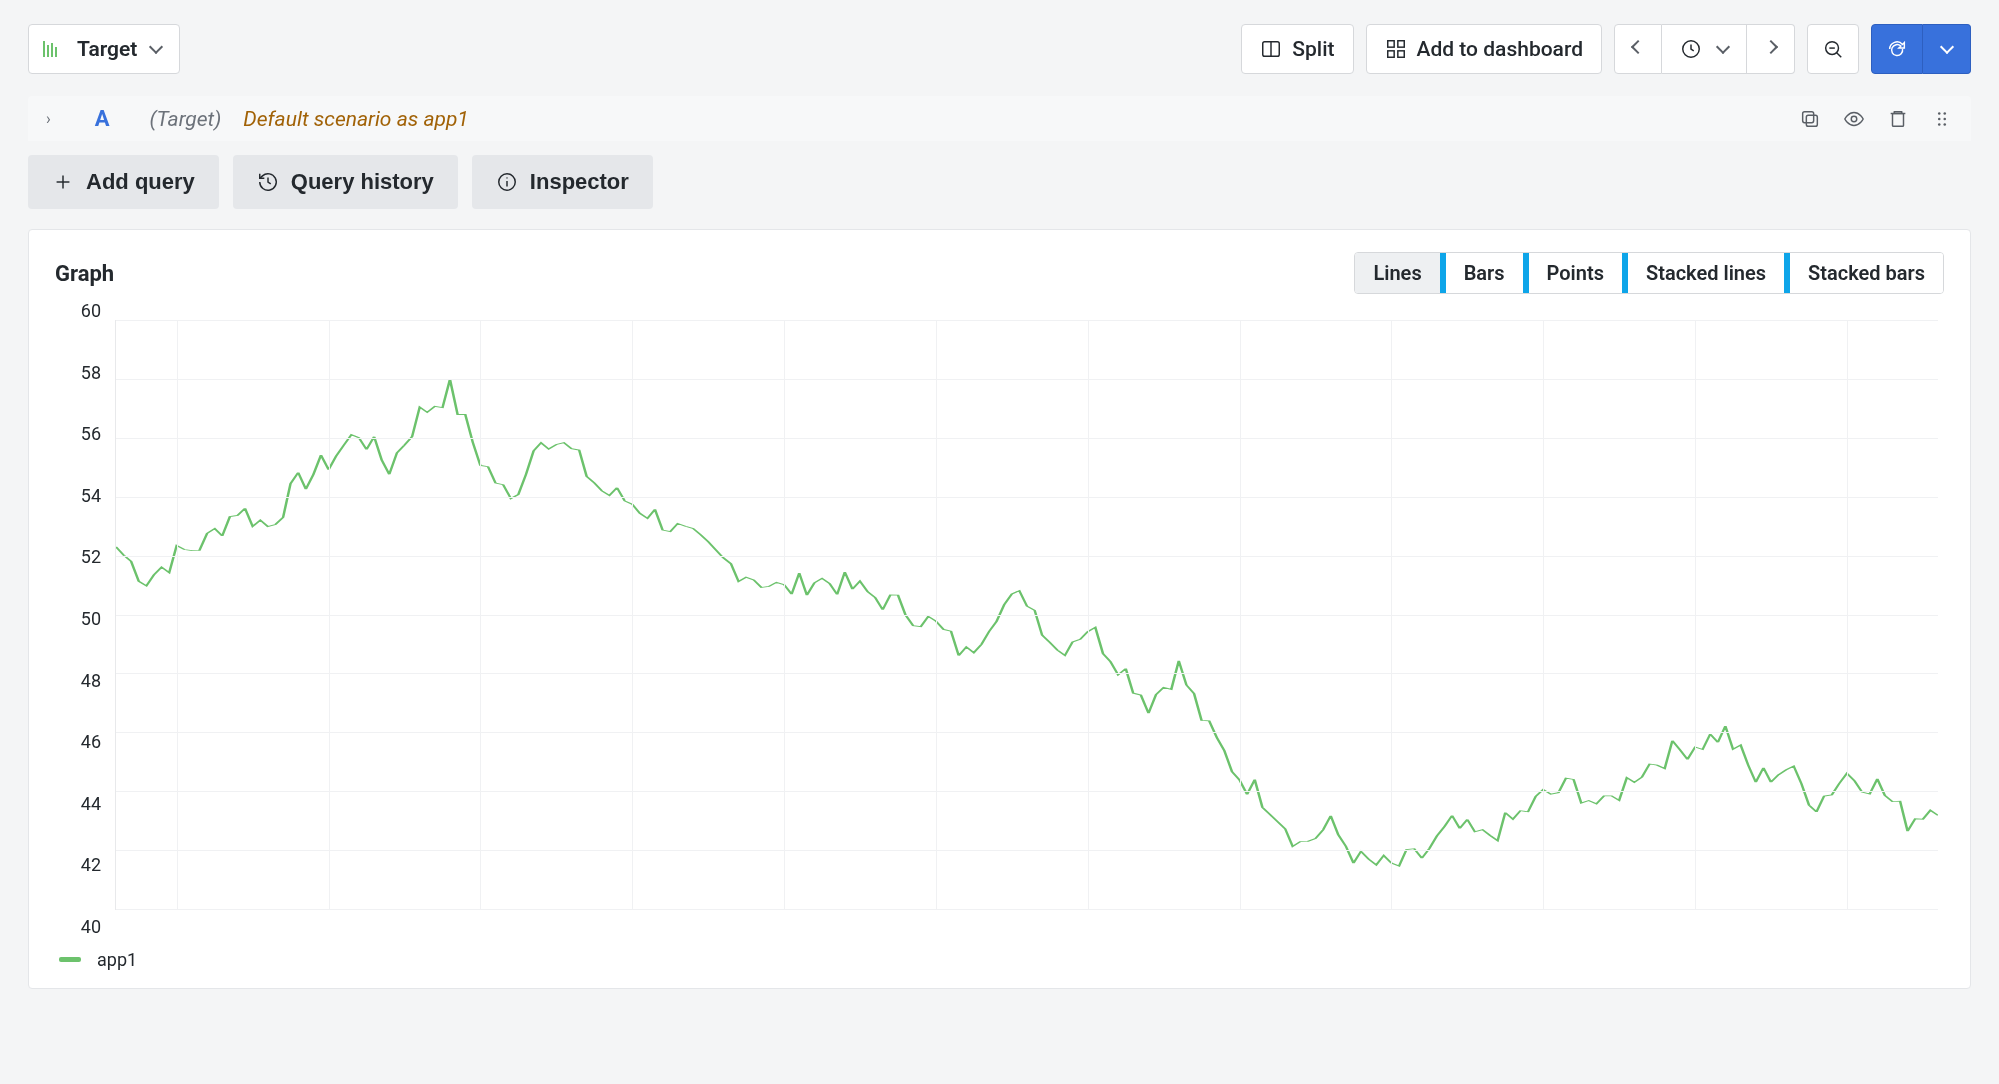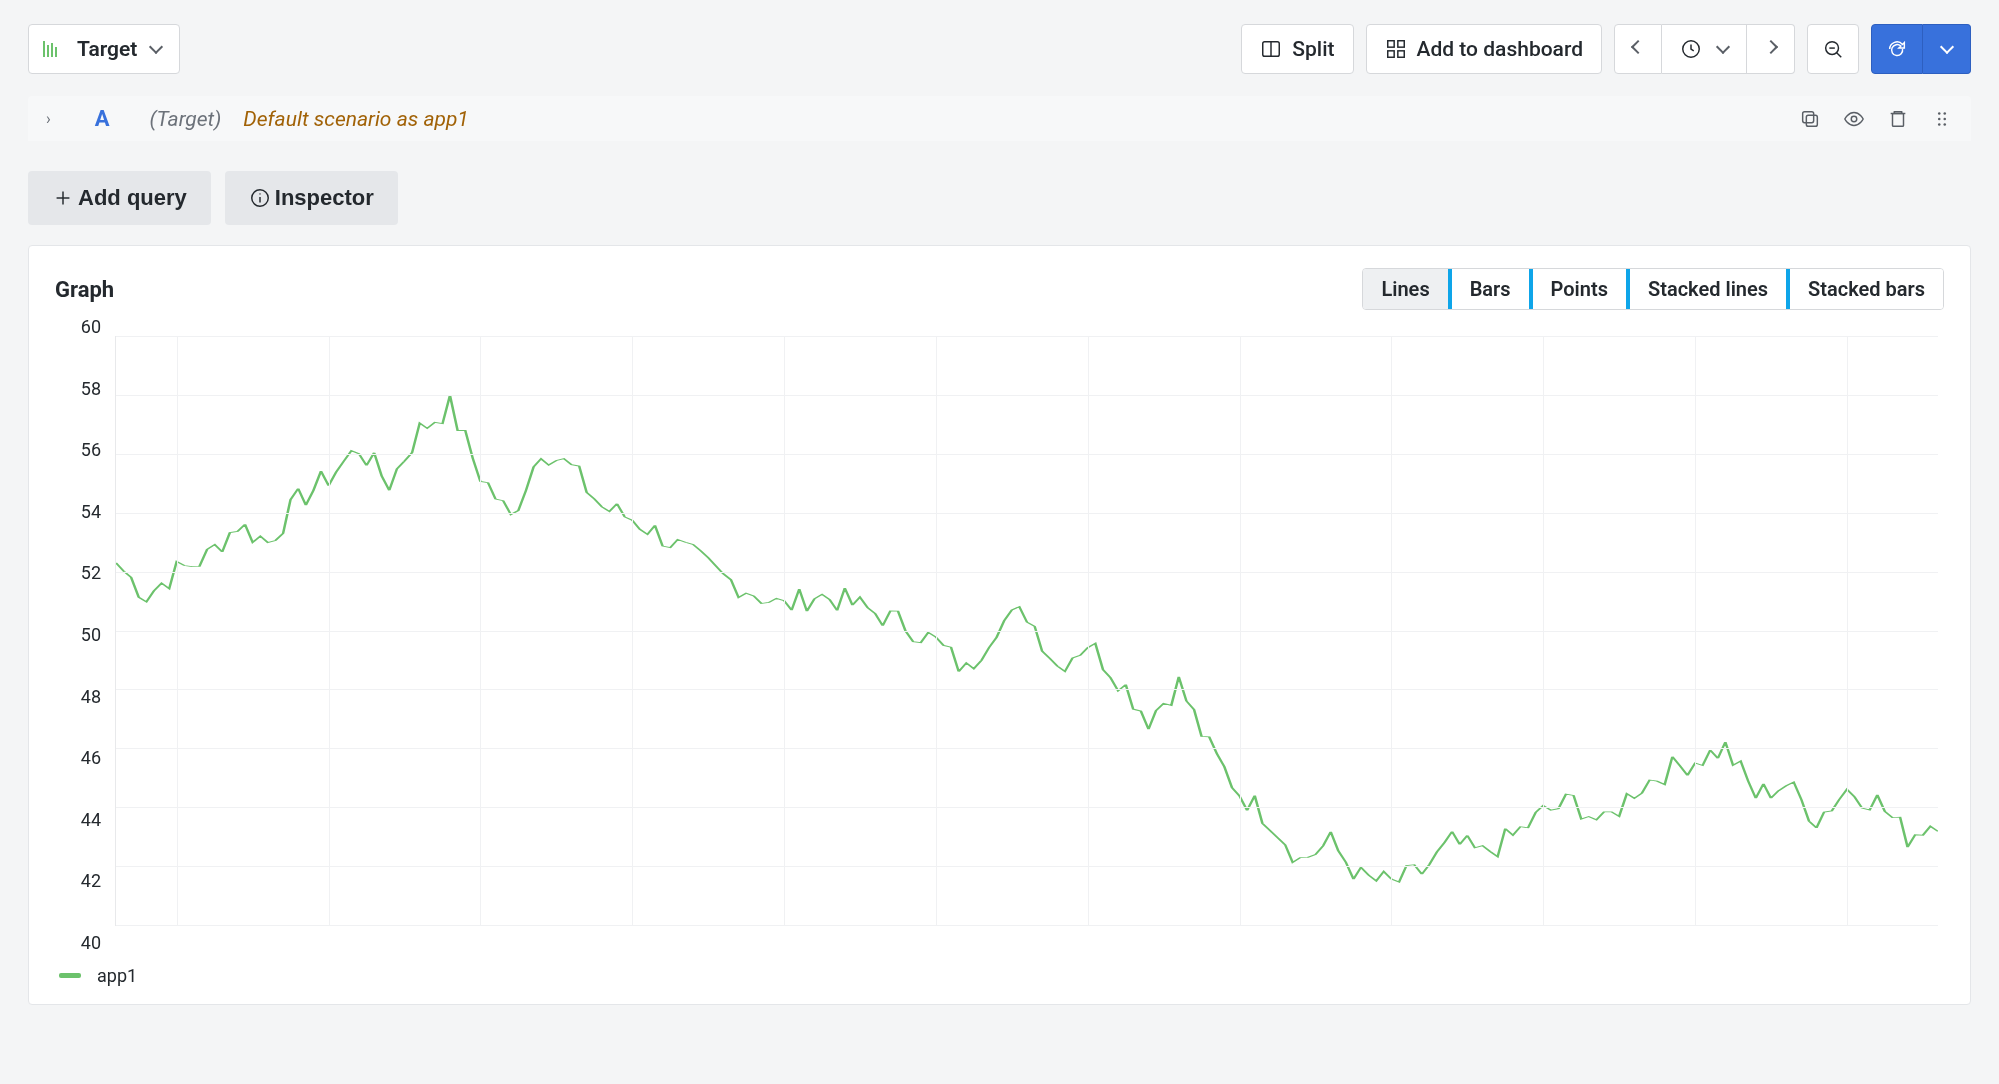--- a/index.html
+++ b/index.html
@@ -87,31 +87,30 @@
   .row-icon { width:22px; height:22px; stroke:#5a5f66; stroke-width:1.6; fill:none; cursor:pointer; }
 
   .action-row {
     margin: 14px 28px 20px 28px;
     display:flex;
     gap:14px;
   }
   .action-btn {
     display:inline-flex;
     align-items:center;
-    gap:4px;
+    gap:12px;
     background:#e5e7ea;
     border:none;
     border-radius:4px;
     height:54px;
     padding:0 24px;
     font-size:22px;
     font-weight:700;
     color:#24292e;
     cursor:pointer;
-    margin-top:16px;
   }
   .action-btn .svgicon { stroke:#24292e; }
 
   .panel {
     margin:18px 28px 0 28px;
     background:#fff;
     border:1px solid #e4e6e9;
     border-radius:4px;
     height:760px;
     padding:22px 26px 18px 26px;
@@ -130,21 +129,21 @@
     border-radius:4px;
     overflow:hidden;
   }
   .vis-opt {
     padding:8px 18px;
     font-size:20px;
     font-weight:600;
     color:#24292e;
     background:#fff;
     cursor:pointer;
-    border-left:4px solid #0ea5e9;
+    border-left:6px solid #0ea5e9;
   }
   .vis-opt:first-child{border-left:none;}
   .vis-opt.active { background:#eef0f2; }
 
   .chart-area {
     flex:1;
     position:relative;
     margin-top:16px;
   }
   .y-axis {
@@ -291,20 +290,28 @@
     </svg>
 </div>
 
 <div class="action-row">
   <button class="action-btn">
     <svg class="svgicon" viewBox="0 0 24 24">
         <line x1="12" y1="5" x2="12" y2="19"></line>
         <line x1="5" y1="12" x2="19" y2="12"></line>
       </svg>
     <span>Add query</span>
+  </button>
+  <button class="action-btn">
+    <svg class="svgicon" viewBox="0 0 24 24">
+        <path d="M3 12a9 9 0 1 0 3-6.7L3 8"></path>
+        <polyline points="3 3 3 8 8 8"></polyline>
+        <polyline points="12 7 12 12 15 14"></polyline>
+      </svg>
+    <span>Query history</span>
   </button>
   <button class="action-btn">
     <svg class="svgicon" viewBox="0 0 24 24">
         <circle cx="12" cy="12" r="9"></circle>
         <line x1="12" y1="11" x2="12" y2="17"></line>
         <circle cx="12" cy="7.5" r="0.8" fill="#24292e" stroke="none"></circle>
       </svg>
     <span>Inspector</span>
   </button>
 </div>

